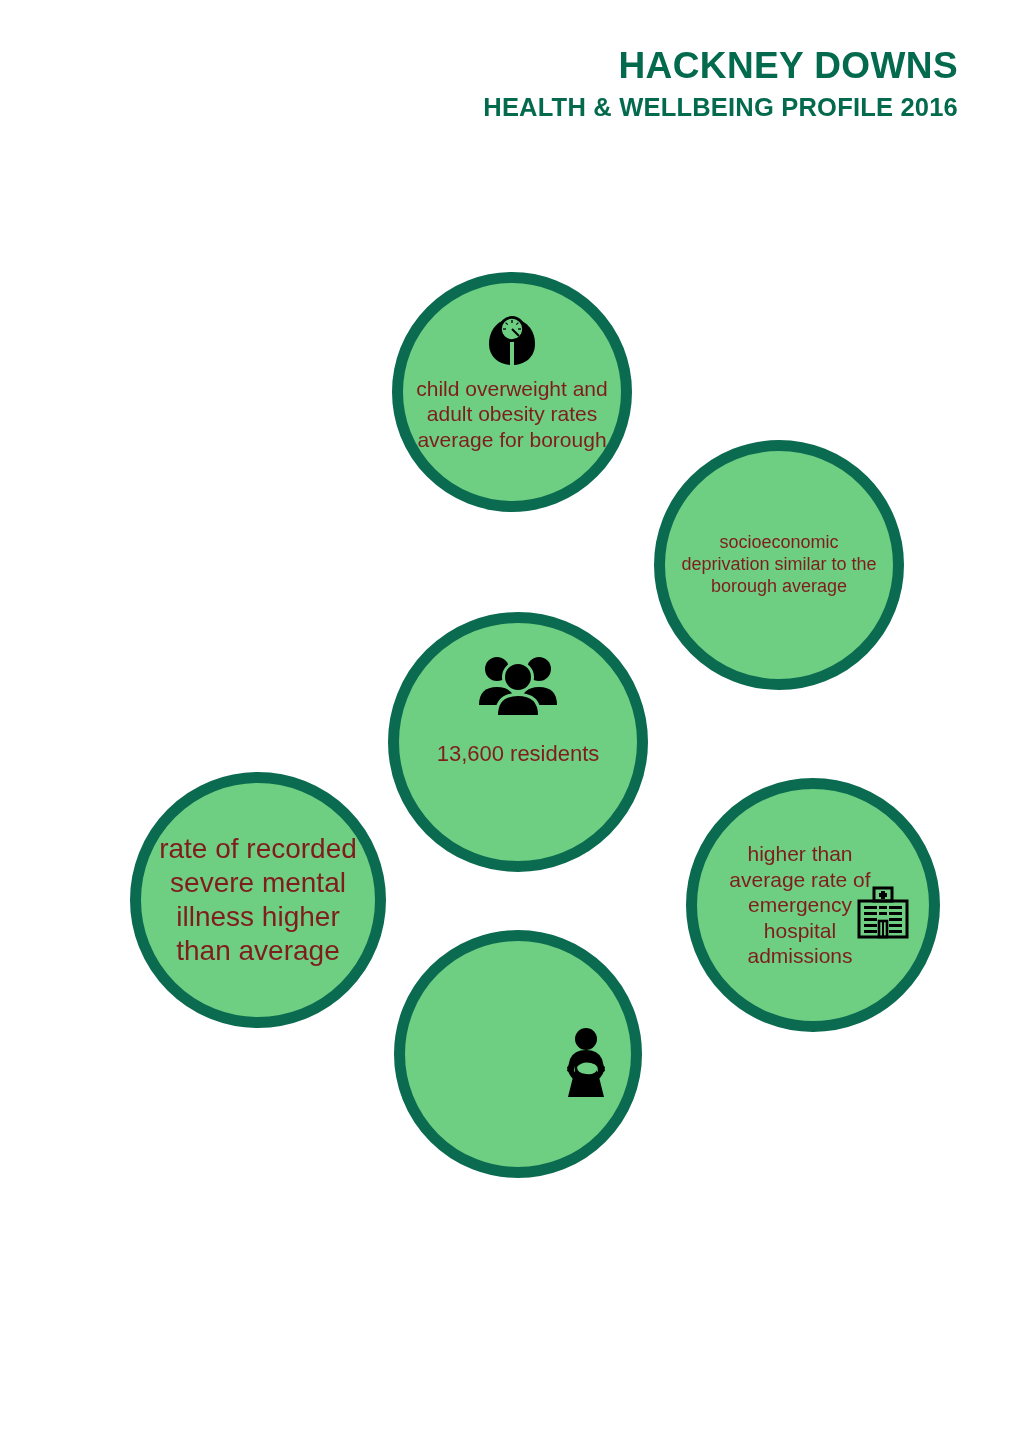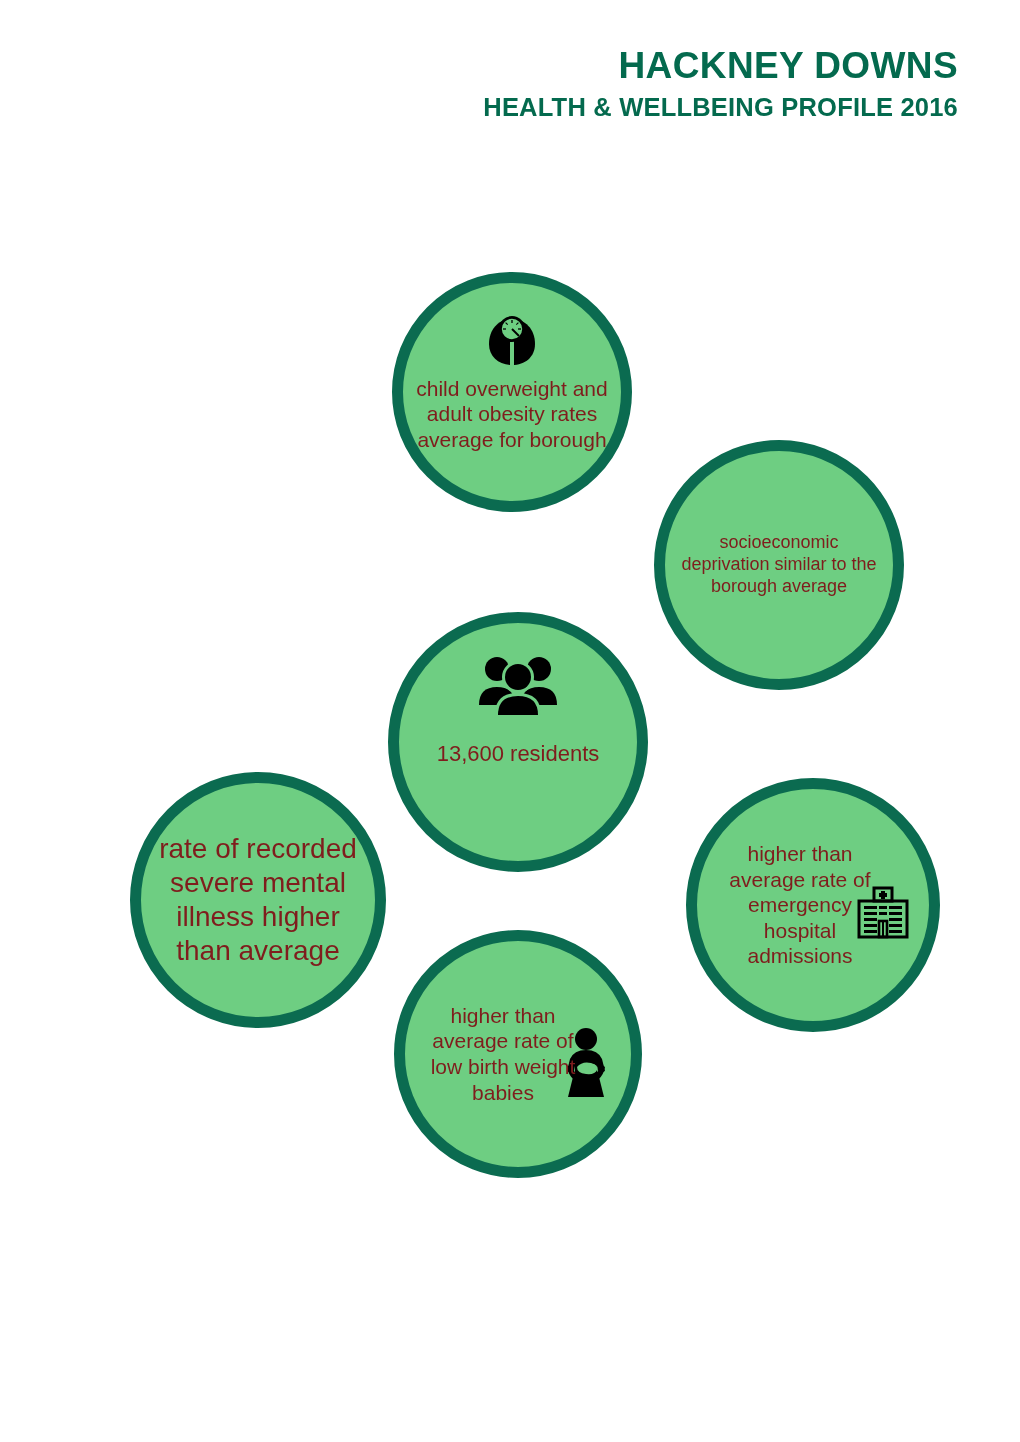--- a/index.html
+++ b/index.html
@@ -286,18 +286,17 @@
             <path d="M9 32 q4 -9 16 -9 q12 0 16 9 l3 12 -6 3 -2 -8 1 25 -24 0 1 -25 -2 8 -6 -3 Z" fill="#000000"></path>
 
             <path d="M12 50 q13 -4 26 0 l5 20 -36 0 Z" fill="#000000"></path>
 
             <path d="M10 37 q2 12 15 12 q13 0 15 -12 l4 3 q-3 16 -19 16 q-16 0 -19 -16 Z" fill="#000000"></path>
 
             <path d="M16 40 q5 -6 14 -4 q8 2 6 7 q-2 5 -11 4 q-9 -1 -9 -7 Z" fill="#6ECE82"></path>
             <circle cx="31" cy="41" r="4" fill="#6ECE82"></circle>
           </svg>
         </span>
-        <span class="bubble-text">higher than average rate of low birth weight babies</span>
       </div>
     </div>
 
   </div>
 </div>
 
 </body></html>

